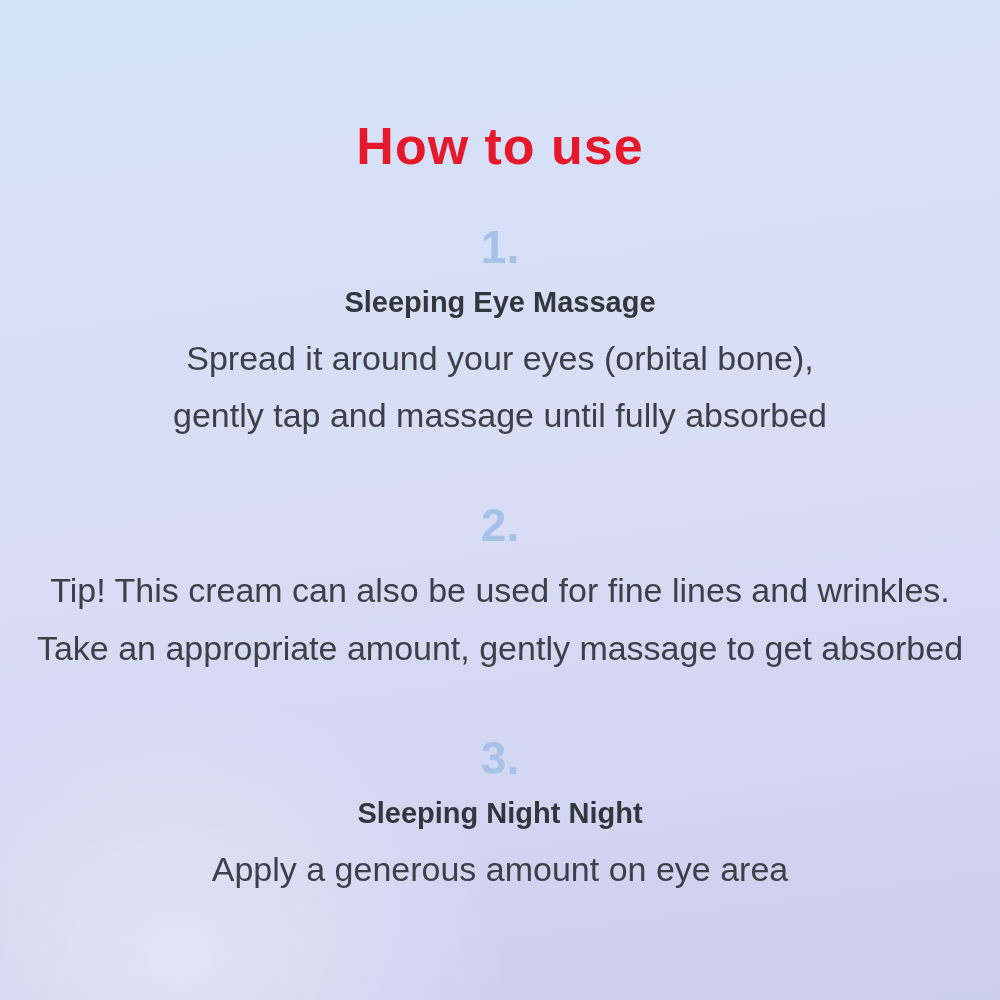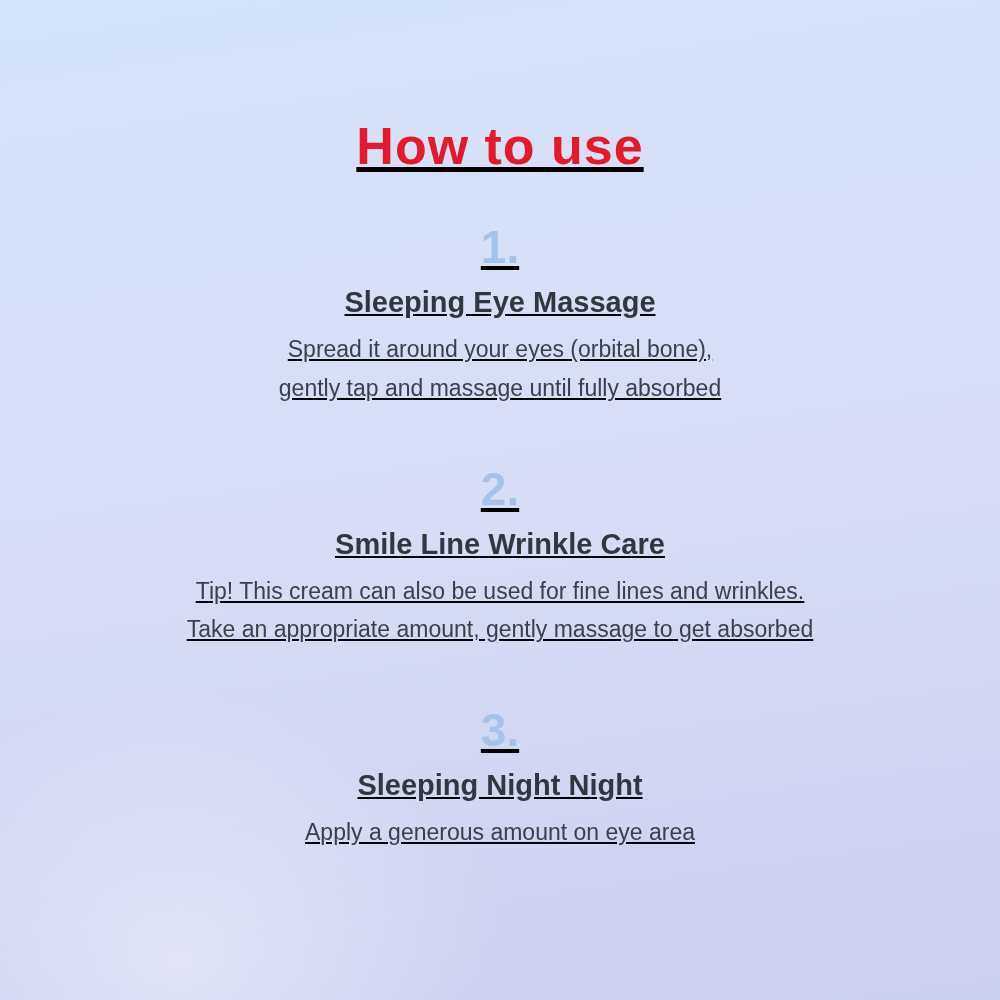--- a/index.html
+++ b/index.html
@@ -17,21 +17,20 @@
   }
   .card {
     width: 1000px;
     height: 860px;
     box-sizing: border-box;
     padding-top: 120px;
     display: flex;
     flex-direction: column;
     align-items: center;
     text-align: center;
-    text-decoration: underline;
   }
   .title {
     color: #e5192b;
     font-size: 52px;
     font-weight: bold;
     letter-spacing: 1px;
     line-height: 1;
     margin: 0 0 52px 0;
   }
   .step {
@@ -46,21 +45,21 @@
   }
   .step-heading {
     color: #32363d;
     font-size: 29px;
     font-weight: bold;
     line-height: 1.25;
     margin-bottom: 10px;
   }
   .step-line {
     color: #3b4049;
-    font-size: 23px;
+    font-size: 34px;
     font-weight: normal;
     line-height: 1.68;
     white-space: nowrap;
   }
 </style>
 </head>
 <body>
 
 <div class="card">
 
@@ -68,21 +67,20 @@
 
   <section class="step">
     <div class="step-number">1.</div>
     <div class="step-heading">Sleeping Eye Massage</div>
     <div class="step-line">Spread it around your eyes (orbital bone),</div>
     <div class="step-line">gently tap and massage until fully absorbed</div>
   </section>
 
   <section class="step">
     <div class="step-number">2.</div>
-    <div class="step-heading">Smile Line Wrinkle Care</div>
     <div class="step-line">Tip! This cream can also be used for fine lines and wrinkles.</div>
     <div class="step-line">Take an appropriate amount, gently massage to get absorbed</div>
   </section>
 
   <section class="step">
     <div class="step-number">3.</div>
     <div class="step-heading">Sleeping Night Night</div>
     <div class="step-line">Apply a generous amount on eye area</div>
   </section>
 

